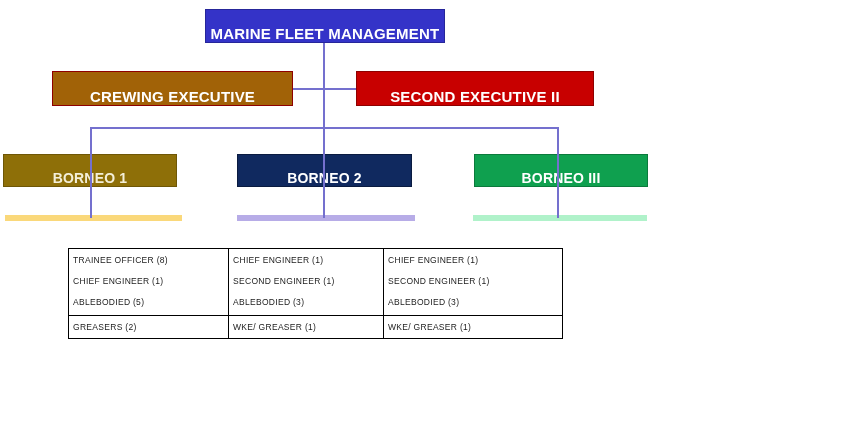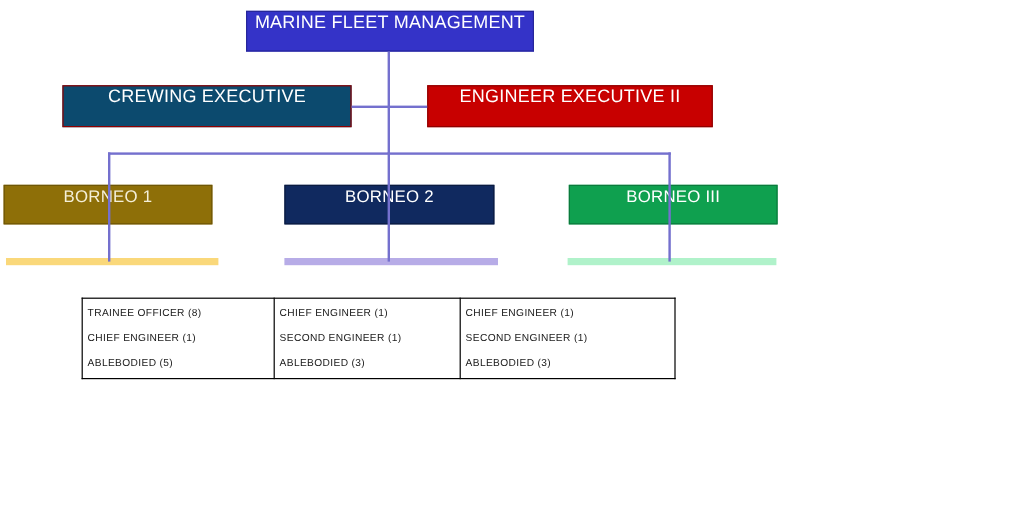--- a/index.html
+++ b/index.html
@@ -11,23 +11,23 @@
   #canvas {
     position: relative;
     width: 848px;
     height: 423px;
     background: #ffffff;
     overflow: hidden;
   }
   .node {
     position: absolute;
     display: flex;
-    align-items: flex-start;
+    align-items: flex-end;
     justify-content: center;
-    font-weight: normal;
+    font-weight: bold;
     text-align: center;
     letter-spacing: 0.2px;
     box-sizing: border-box;
     border: 1px solid transparent;
     z-index: 1;
   }
   .node-root    { left:205px; top:9px;  width:240px; height:34px; font-size:15px; }
   .node-exec-1  { left:52px;  top:71px; width:241px; height:35px; font-size:15px; }
   .node-exec-2  { left:356px; top:71px; width:238px; height:35px; font-size:15px; }
   .node-vessel-1{ left:3px;   top:154px; width:174px; height:33px; font-size:14px; }
@@ -80,26 +80,26 @@
   <div class="line line-exec-h" style="background: rgb(116, 112, 206);"></div>
   <div class="line line-main-h" style="background: rgb(116, 112, 206);"></div>
   <div class="line line-drop-1" style="background: rgb(116, 112, 206);"></div>
   <div class="line line-drop-2" style="background: rgb(116, 112, 206);"></div>
   <div class="line line-drop-3" style="background: rgb(116, 112, 206);"></div>
 
   <div class="node node-root" style="background: rgb(52, 51, 200); border-color: rgb(38, 38, 154); color: rgb(255, 255, 255);">
     <span>MARINE FLEET MANAGEMENT</span>
   </div>
 
-  <div class="node node-exec-1" style="background: #0c4a6e; border-color: rgb(143, 0, 0); color: rgb(255, 255, 255);">
+  <div class="node node-exec-1" style="background: #a16207; border-color: rgb(143, 0, 0); color: rgb(255, 255, 255);">
     <span>CREWING EXECUTIVE</span>
   </div>
 
   <div class="node node-exec-2" style="background: rgb(200, 0, 0); border-color: rgb(143, 0, 0); color: rgb(255, 255, 255);">
-    <span>ENGINEER EXECUTIVE II</span>
+    <span>SECOND EXECUTIVE II</span>
   </div>
 
   <div class="node node-vessel-1" style="background: rgb(142, 111, 8); border-color: rgb(110, 86, 6); color: rgb(244, 239, 216);">
     <span>BORNEO 1</span>
   </div>
 
   <div class="node node-vessel-2" style="background: rgb(16, 41, 95); border-color: rgb(10, 27, 64); color: rgb(255, 255, 255);">
     <span>BORNEO 2</span>
   </div>
 
@@ -128,16 +128,27 @@
           <div>CHIEF ENGINEER (1)</div>
           <div>SECOND ENGINEER (1)</div>
           <div>ABLEBODIED (3)</div>
         </td>
         <td>
           <div>CHIEF ENGINEER (1)</div>
           <div>SECOND ENGINEER (1)</div>
           <div>ABLEBODIED (3)</div>
         </td>
       </tr>
+      <tr class="r3">
+        <td>
+          <div>GREASERS (2)</div>
+        </td>
+        <td>
+          <div>WKE/ GREASER (1)</div>
+        </td>
+        <td>
+          <div>WKE/ GREASER (1)</div>
+        </td>
+      </tr>
     </tbody>
   </table>
 
 </div>
 
 </body></html>

